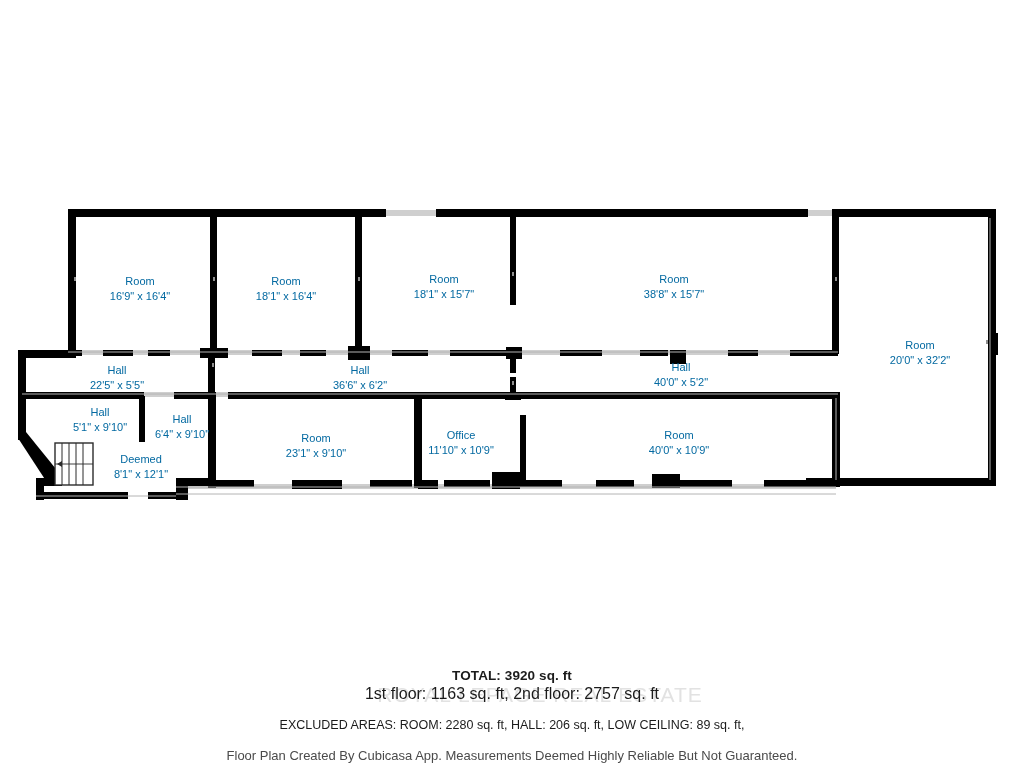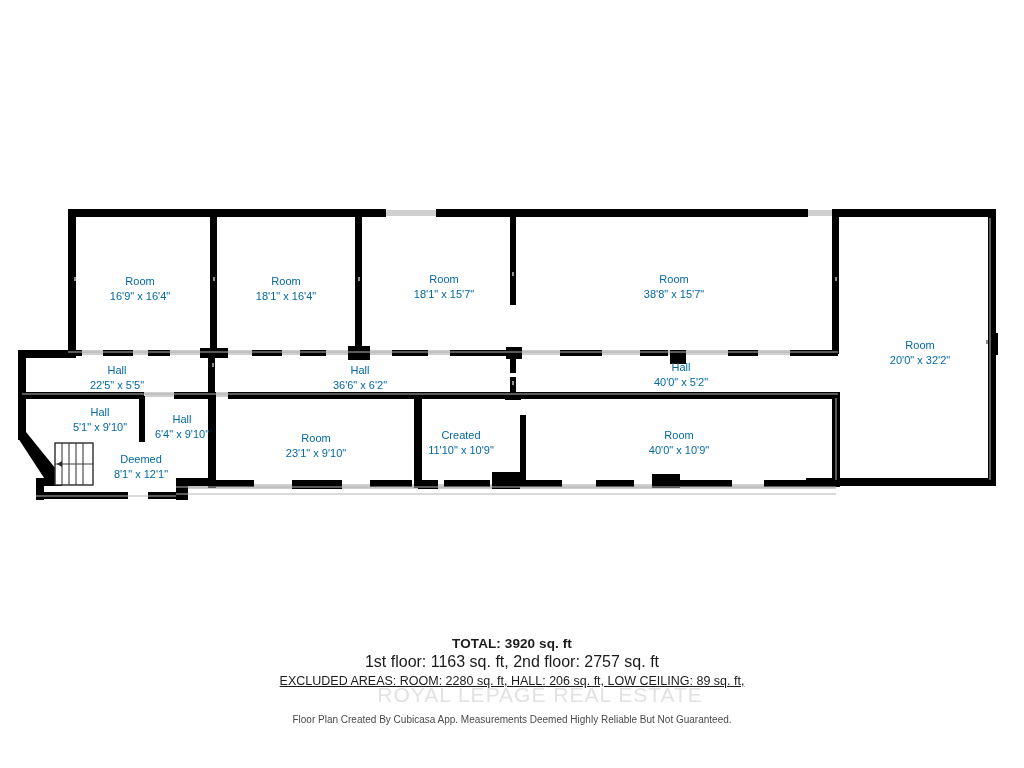--- a/index.html
+++ b/index.html
@@ -41,44 +41,43 @@
     display: block;
     font-size: 11px;
   }
   .room-label .rl-dim {
     display: block;
     font-size: 11px;
   }
   #summary {
     position: absolute;
     left: 0;
-    top: 636px;
+    top: 668px;
     width: 1024px;
     text-align: center;
     color: #1b1b1b;
   }
   #summary .total {
     font-size: 13.5px;
     font-weight: bold;
     letter-spacing: 0.1px;
   }
   #summary .floors {
     font-size: 16px;
     margin-top: 2px;
   }
   #summary .excluded {
     font-size: 12.5px;
-    margin-top: 2px;
+    margin-top: 14px;
     line-height: 1.35;
-    text-decoration: underline;
   }
   #summary .disclaimer {
-    font-size: 10px;
+    font-size: 13px;
     color: #4a4a4a;
-    margin-top: 24px;
+    margin-top: 14px;
   }
   #watermark {
     position: absolute;
     left: 0;
     top: 683px;
     width: 1024px;
     text-align: center;
     font-size: 21px;
     font-weight: normal;
     letter-spacing: 1px;
@@ -307,21 +306,21 @@
     </div>
     <div class="room-label" style="left:141px; top:467px;">
       <span class="rl-name">Deemed</span>
       <span class="rl-dim">8'1" x 12'1"</span>
     </div>
     <div class="room-label" style="left:316px; top:446px;">
       <span class="rl-name">Room</span>
       <span class="rl-dim">23'1" x 9'10"</span>
     </div>
     <div class="room-label" style="left:461px; top:443px;">
-      <span class="rl-name">Created</span>
+      <span class="rl-name">Office</span>
       <span class="rl-dim">11'10" x 10'9"</span>
     </div>
     <div class="room-label" style="left:679px; top:443px;">
       <span class="rl-name">Room</span>
       <span class="rl-dim">40'0" x 10'9"</span>
     </div>
   </div>
 
   <div id="summary">
     <div class="total">TOTAL: 3920 sq. ft</div>

